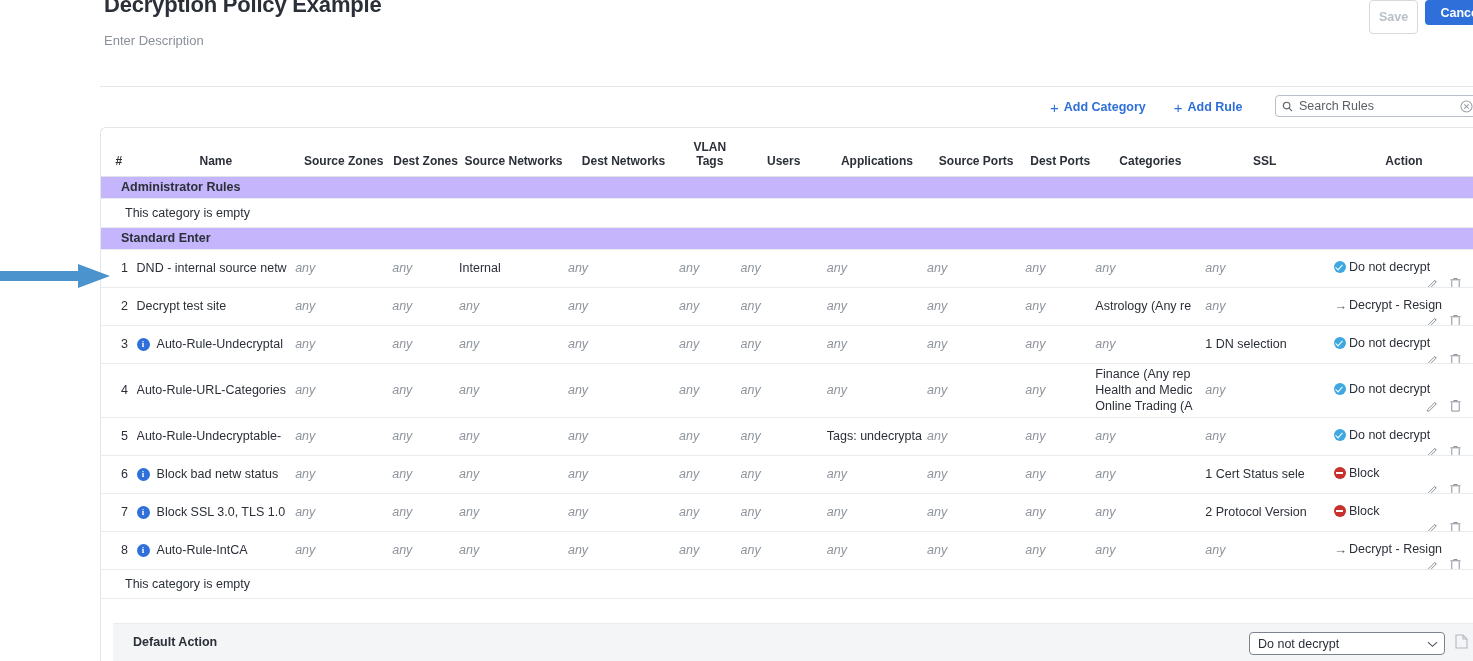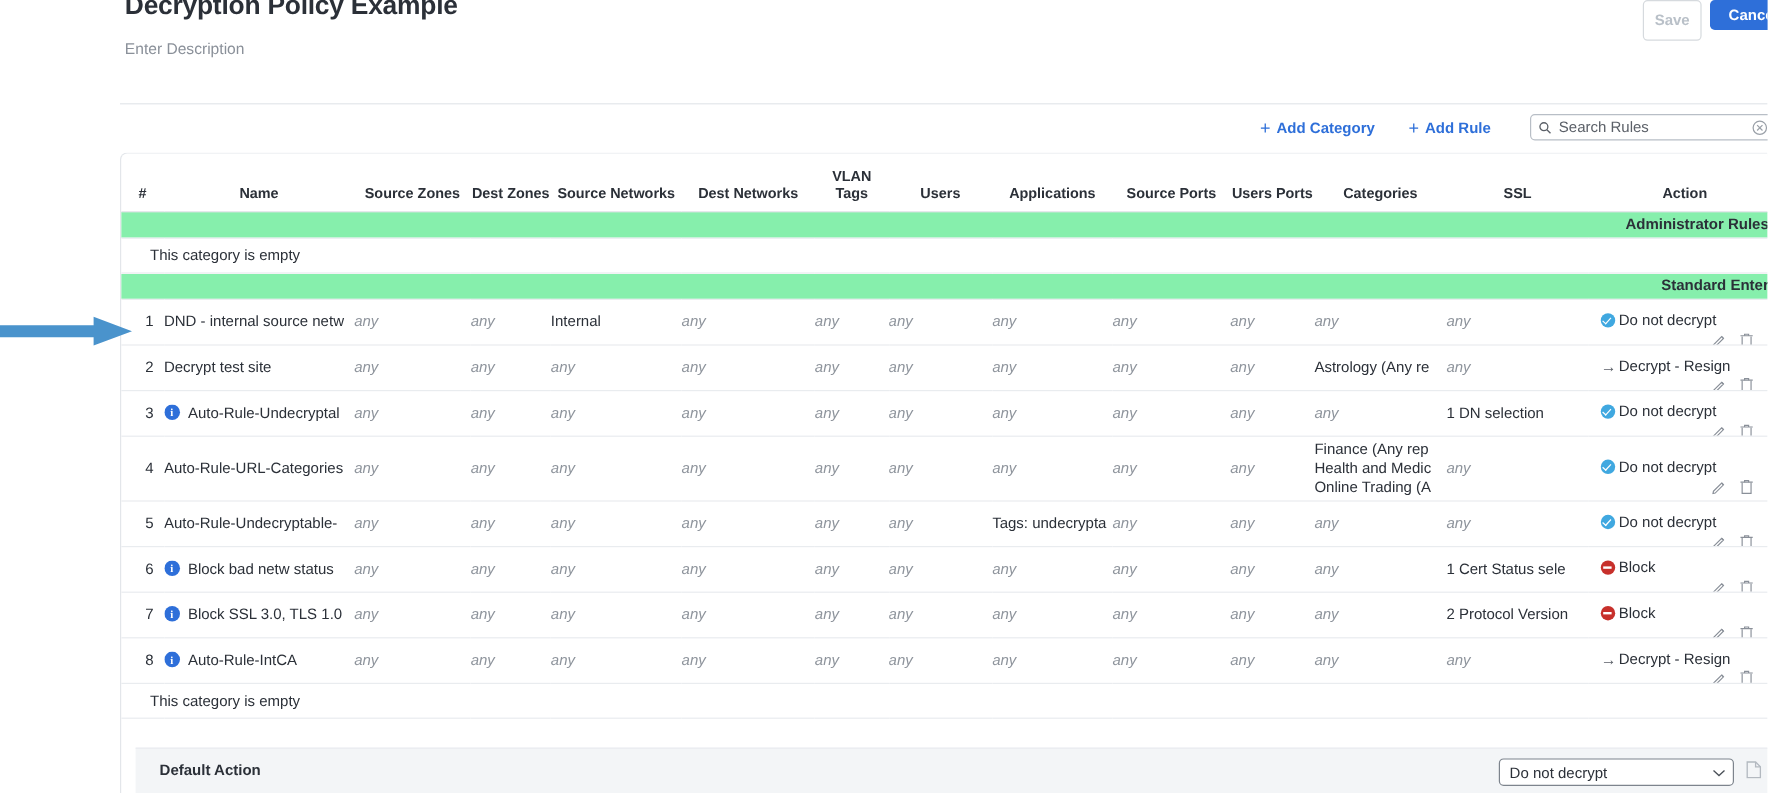--- a/index.html
+++ b/index.html
@@ -166,40 +166,39 @@
     font-size: 12.5px;
     color: #2b3038;
     vertical-align: middle;
     padding: 0;
     border-bottom: 1px solid #e9ecef;
     box-sizing: border-box;
     overflow: hidden;
     white-space: nowrap;
   }
   .cat-row td {
-    background: #86efac;
+    background: #c4b5fd;
     height: 22px;
     font-size: 12.5px;
     font-weight: bold;
     color: #2b3038;
     border-bottom: 1px solid #e9ecef;
     border-top: 1px solid #e9ecef;
-    text-align: right;
   }
   .empty-row td {
     height: 29px;
     color: #a3a9b1;
     font-size: 12.5px;
   }
   .any { color: #8e949c; font-style: italic; }
   .colhash { padding-left: 20px; }
   .rule-row td { height: 38px; }
   .rule-row.tall td { height: 54px; }
   .name-cell {
-    display: flex; 
+    display: flex; align-items: center;
     overflow: hidden;
   }
   .info-icon {
     width: 13px; height: 13px;
     border-radius: 50%;
     background: #2e6fd9;
     color: #fff;
     font-size: 9px;
     font-weight: bold;
     font-family: "Liberation Serif", serif;
@@ -369,21 +368,21 @@
             <th class="colhash">#</th>
             <th>Name</th>
             <th>Source Zones</th>
             <th>Dest Zones</th>
             <th style="white-space: normal;">Source Networks</th>
             <th>Dest Networks</th>
             <th>VLAN Tags</th>
             <th>Users</th>
             <th>Applications</th>
             <th>Source Ports</th>
-            <th>Users Ports</th>
+            <th>Dest Ports</th>
             <th>Categories</th>
             <th>SSL</th>
             <th style="padding-left: 10px;">Action</th>
           </tr>
       </thead>
       <tbody id="table-body">
           <tr class="cat-row">
             <td colspan="14" style="padding-left: 20px;">Administrator Rules</td>
           </tr>
           <tr class="empty-row">

